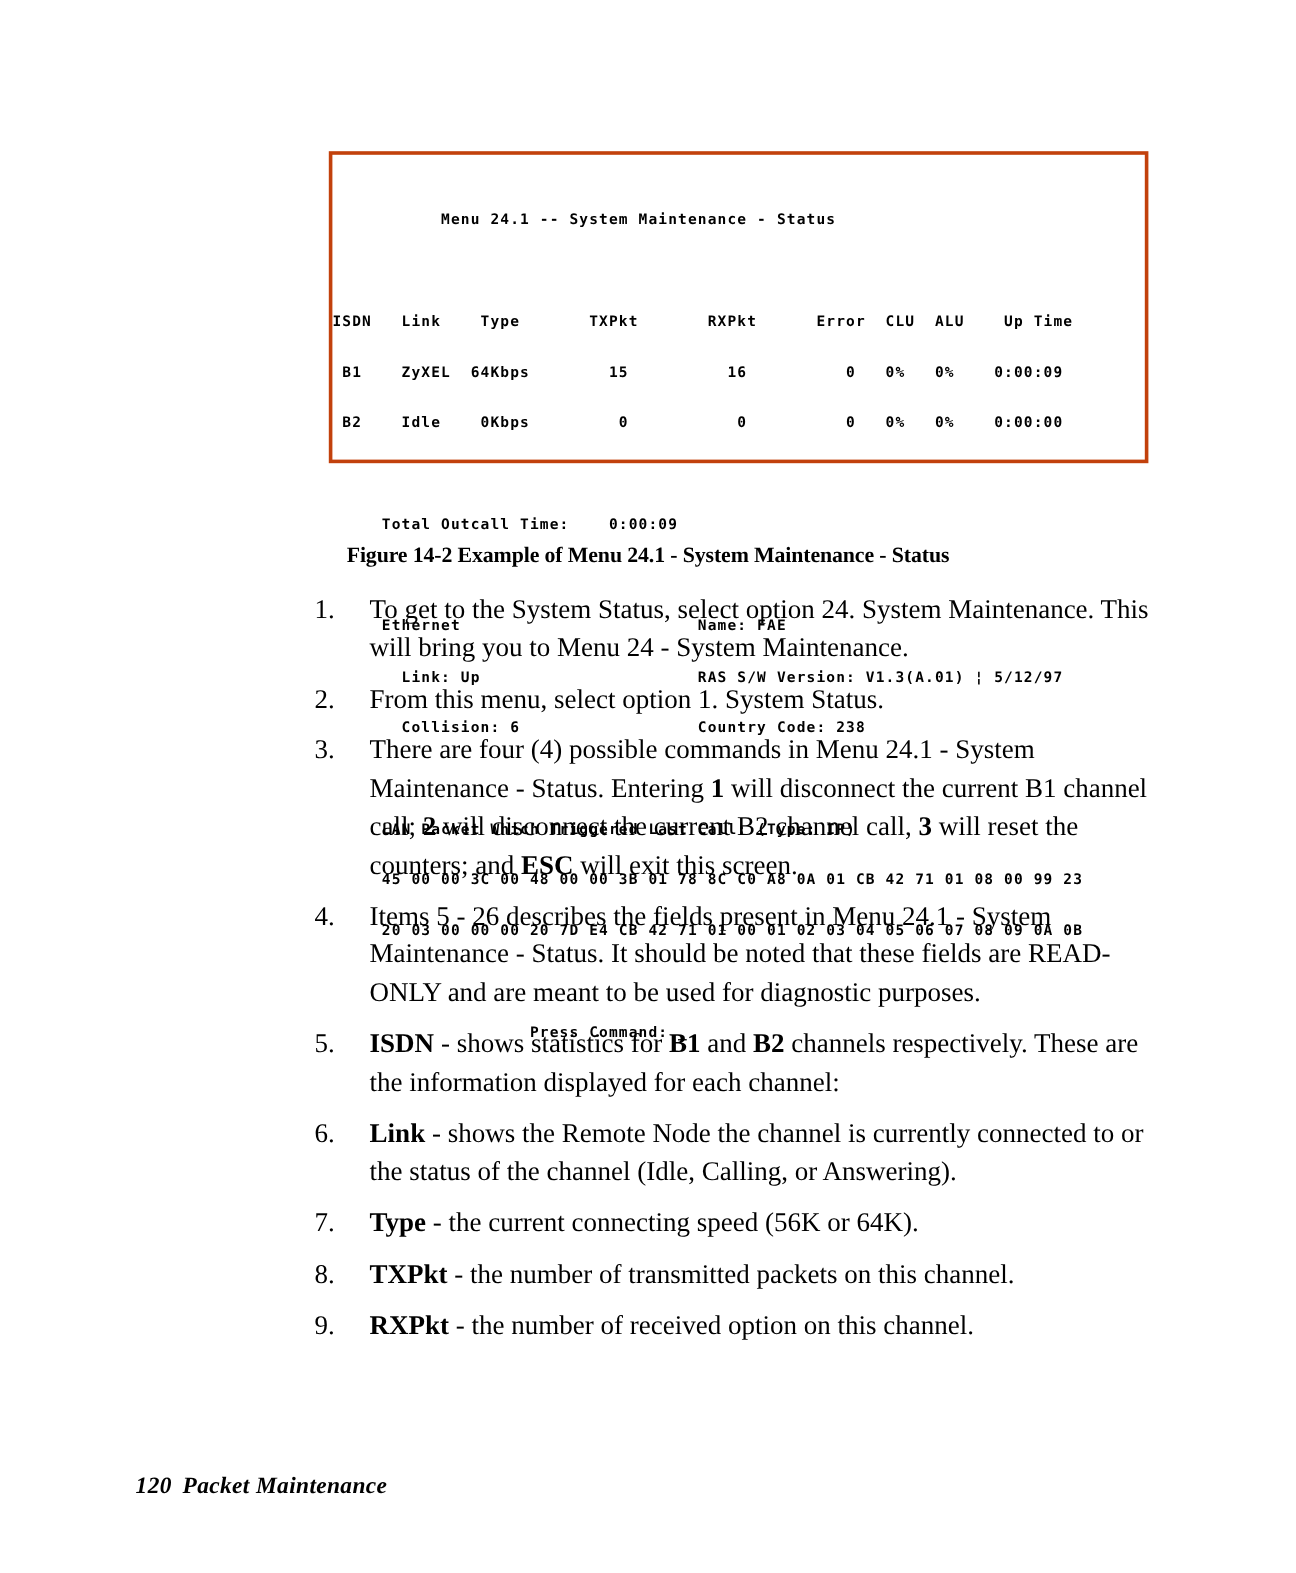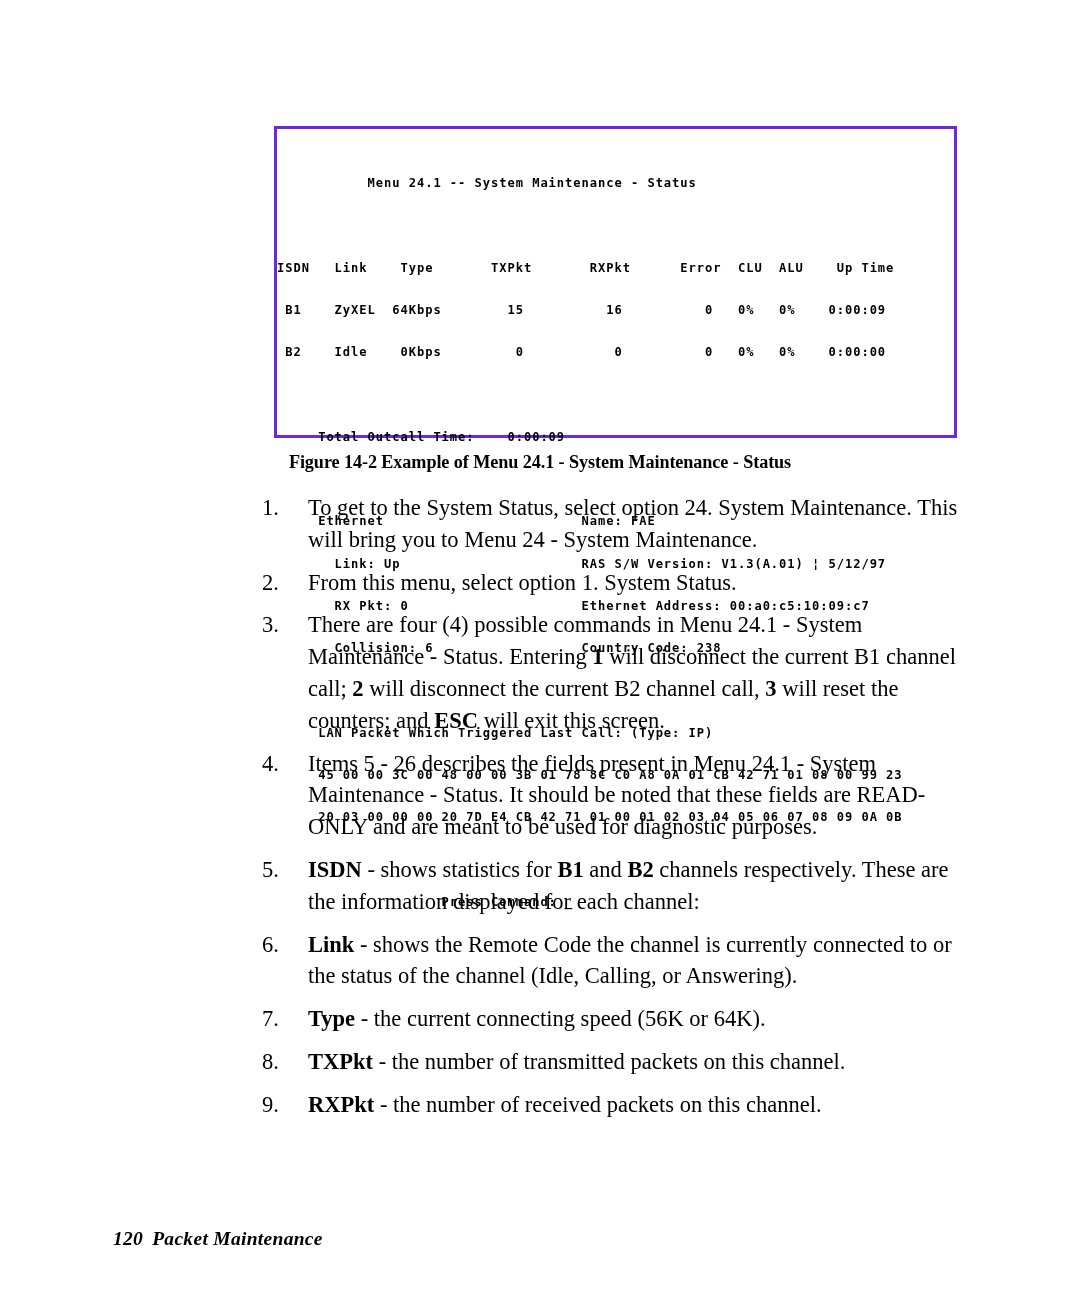--- a/index.html
+++ b/index.html
@@ -15,22 +15,22 @@
     color: #000000;
     overflow: hidden;
   }
 
   
   #terminal-figure {
     position: absolute;
     left: 274px;
     top: 126px;
     width: 683px;
-    height: 312px;
-    border: 3px solid #6d28d9;
+    height: 260px;
+    border: 3px solid #c2410c;
     background: #ffffff;
     box-sizing: border-box;
   }
   .term-screen {
     font-family: "DejaVu Sans Mono", "Liberation Mono", monospace;
     font-size: 12.1px;
     line-height: 14.1px;
     font-weight: bold;
     letter-spacing: 0.95px;
     white-space: pre;
@@ -106,21 +106,20 @@
     <div class="term-line term-title-line">           Menu 24.1 -- System Maintenance - Status</div>
     <div class="term-gap"></div>
     <div class="term-line">ISDN   Link    Type       TXPkt       RXPkt      Error  CLU  ALU    Up Time</div>
     <div class="term-line"> B1    ZyXEL  64Kbps        15          16          0   0%   0%    0:00:09</div>
     <div class="term-line"> B2    Idle    0Kbps         0           0          0   0%   0%    0:00:00</div>
     <div class="term-gap"></div>
     <div class="term-line">     Total Outcall Time:    0:00:09</div>
     <div class="term-gap"></div>
     <div class="term-line">     Ethernet                        Name: FAE</div>
     <div class="term-line">       Link: Up                      RAS S/W Version: V1.3(A.01) ¦ 5/12/97</div>
-    <div class="term-line">       RX Pkt: 0                     Ethernet Address: 00:a0:c5:10:09:c7</div>
     <div class="term-line">       Collision: 6                  Country Code: 238</div>
     <div class="term-gap"></div>
     <div class="term-line">     LAN Packet Which Triggered Last Call: (Type: IP)</div>
     <div class="term-line">     45 00 00 3C 00 48 00 00 3B 01 78 8C C0 A8 0A 01 CB 42 71 01 08 00 99 23</div>
     <div class="term-line">     20 03 00 00 00 20 7D E4 CB 42 71 01 00 01 02 03 04 05 06 07 08 09 0A 0B</div>
     <div class="term-gap"></div>
     <div class="term-line">                    Press Command: _</div>
     <div class="term-gap"></div>
   </div>
 </div>
@@ -143,31 +142,31 @@
     <div class="step-item">
       <span class="step-num">4.</span>
       <span class="step-text"><span>Items 5 - 26 describes the fields present in Menu 24.1 - System Maintenance - Status. It should be noted that these fields are READ-ONLY and are meant to be used for diagnostic purposes.</span></span>
     </div>
     <div class="step-item">
       <span class="step-num">5.</span>
       <span class="step-text"><b>ISDN</b><span> - shows statistics for </span><b>B1</b><span> and </span><b>B2</b><span> channels respectively. These are the information displayed for each channel:</span></span>
     </div>
     <div class="step-item">
       <span class="step-num">6.</span>
-      <span class="step-text"><b>Link</b><span> - shows the Remote Code the channel is currently connected to or the status of the channel (Idle, Calling, or Answering).</span></span>
+      <span class="step-text"><b>Link</b><span> - shows the Remote Node the channel is currently connected to or the status of the channel (Idle, Calling, or Answering).</span></span>
     </div>
     <div class="step-item">
       <span class="step-num">7.</span>
       <span class="step-text"><b>Type</b><span> - the current connecting speed (56K or 64K).</span></span>
     </div>
     <div class="step-item">
       <span class="step-num">8.</span>
       <span class="step-text"><b>TXPkt</b><span> - the number of transmitted packets on this channel.</span></span>
     </div>
     <div class="step-item">
       <span class="step-num">9.</span>
-      <span class="step-text"><b>RXPkt</b><span> - the number of received packets on this channel.</span></span>
+      <span class="step-text"><b>RXPkt</b><span> - the number of received option on this channel.</span></span>
     </div>
   </div>
 
 <div id="page-footer">
   <span id="footer-page-number">120</span><span>Packet Maintenance</span>
 </div>
 
 </body></html>

